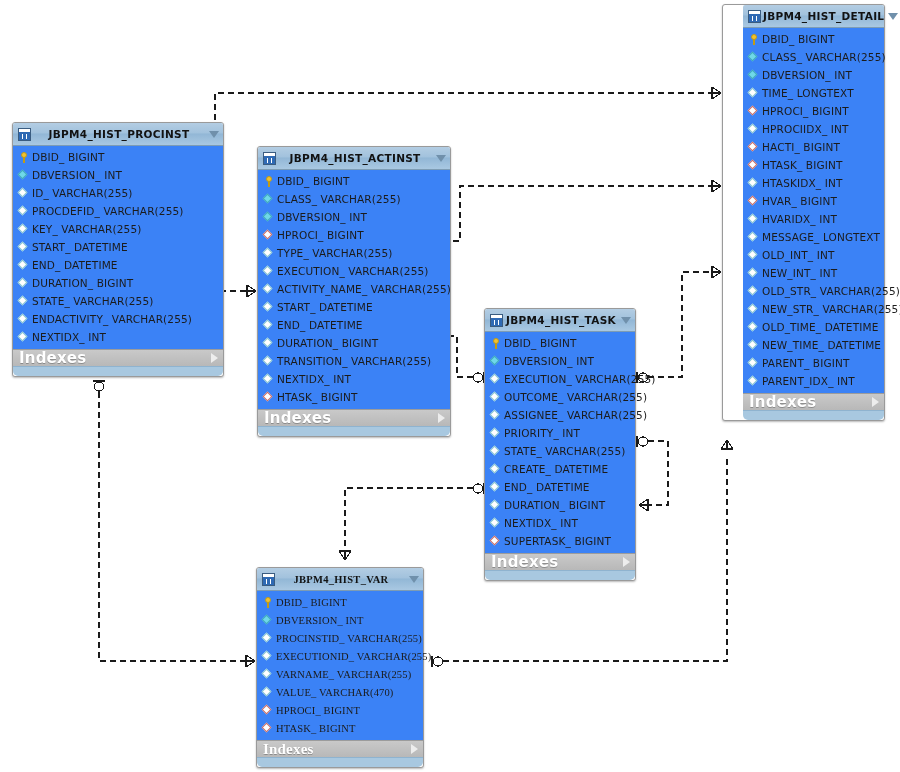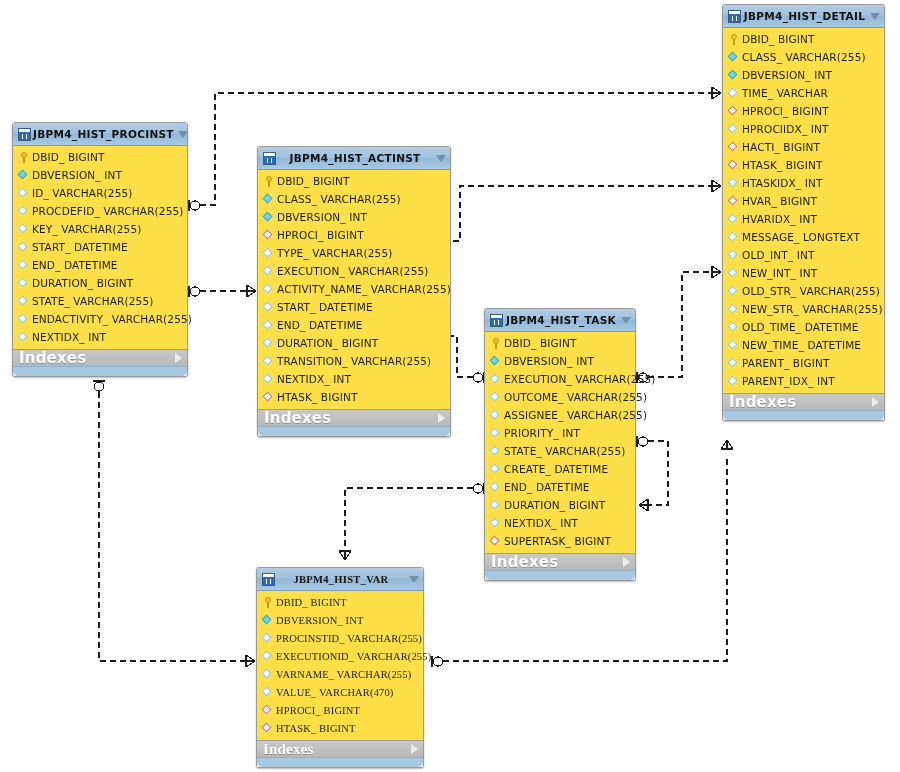--- a/index.html
+++ b/index.html
@@ -75,21 +75,21 @@
   }
   .ent-caret {
     flex: 0 0 auto;
     width: 0; height: 0;
     border-left: 5px solid transparent;
     border-right: 5px solid transparent;
     border-top: 7px solid #7090ab;
     margin-left: 2px;
   }
   .ent-fields {
-    background: #fde047;
+    background: #3b82f6;
     padding: 2px 0 3px 0;
   }
   .field {
     display: flex;
     align-items: center;
     height: 18px;
     padding-left: 5px;
     white-space: nowrap;
   }
   .field-label {
@@ -282,21 +282,21 @@
         </g>
 
       <g>
           <path d="M 247 285 L 247 297"></path>
           <path d="M 256 291 L 247 285 M 256 291 L 247 297 M 256 291 L 247 291"></path>
         </g>
     </g>
   </svg>
 
   <div id="entity-layer">
-      <div class="entity" style="left: 12px; top: 122px; width: 176px;">
+      <div class="entity" style="left: 12px; top: 122px; width: 212px;">
         <div class="ent-header">
           <span class="ent-icon"></span>
           <span class="ent-title">JBPM4_HIST_PROCINST</span>
           <span class="ent-caret"></span>
         </div>
         <div class="ent-fields">
           <div class="field">
             <span class="ico pk"></span>
             <span class="field-label">DBID_ BIGINT</span>
           </div>
@@ -514,42 +514,42 @@
             <span class="ico d fk"></span>
             <span class="field-label">HTASK_ BIGINT</span>
           </div>
         </div>
         <div class="ent-footer">
           <span class="lbl">Indexes</span>
           <span class="tri"></span>
         </div>
         <div class="ent-tab"></div>
       </div>
-      <div class="entity" style="left: 722px; top: 4px; width: 163px;">
+      <div class="entity" style="left: 722px; top: 4px; width: 163px; padding-left: 20px;">
         <div class="ent-header">
           <span class="ent-icon"></span>
           <span class="ent-title">JBPM4_HIST_DETAIL</span>
           <span class="ent-caret"></span>
         </div>
         <div class="ent-fields">
           <div class="field">
             <span class="ico pk"></span>
             <span class="field-label">DBID_ BIGINT</span>
           </div>
           <div class="field">
             <span class="ico d req"></span>
             <span class="field-label">CLASS_ VARCHAR(255)</span>
           </div>
           <div class="field">
             <span class="ico d req"></span>
             <span class="field-label">DBVERSION_ INT</span>
           </div>
           <div class="field">
             <span class="ico d opt"></span>
-            <span class="field-label">TIME_ VARCHAR</span>
+            <span class="field-label">TIME_ LONGTEXT</span>
           </div>
           <div class="field">
             <span class="ico d fk"></span>
             <span class="field-label">HPROCI_ BIGINT</span>
           </div>
           <div class="field">
             <span class="ico d opt"></span>
             <span class="field-label">HPROCIIDX_ INT</span>
           </div>
           <div class="field">

